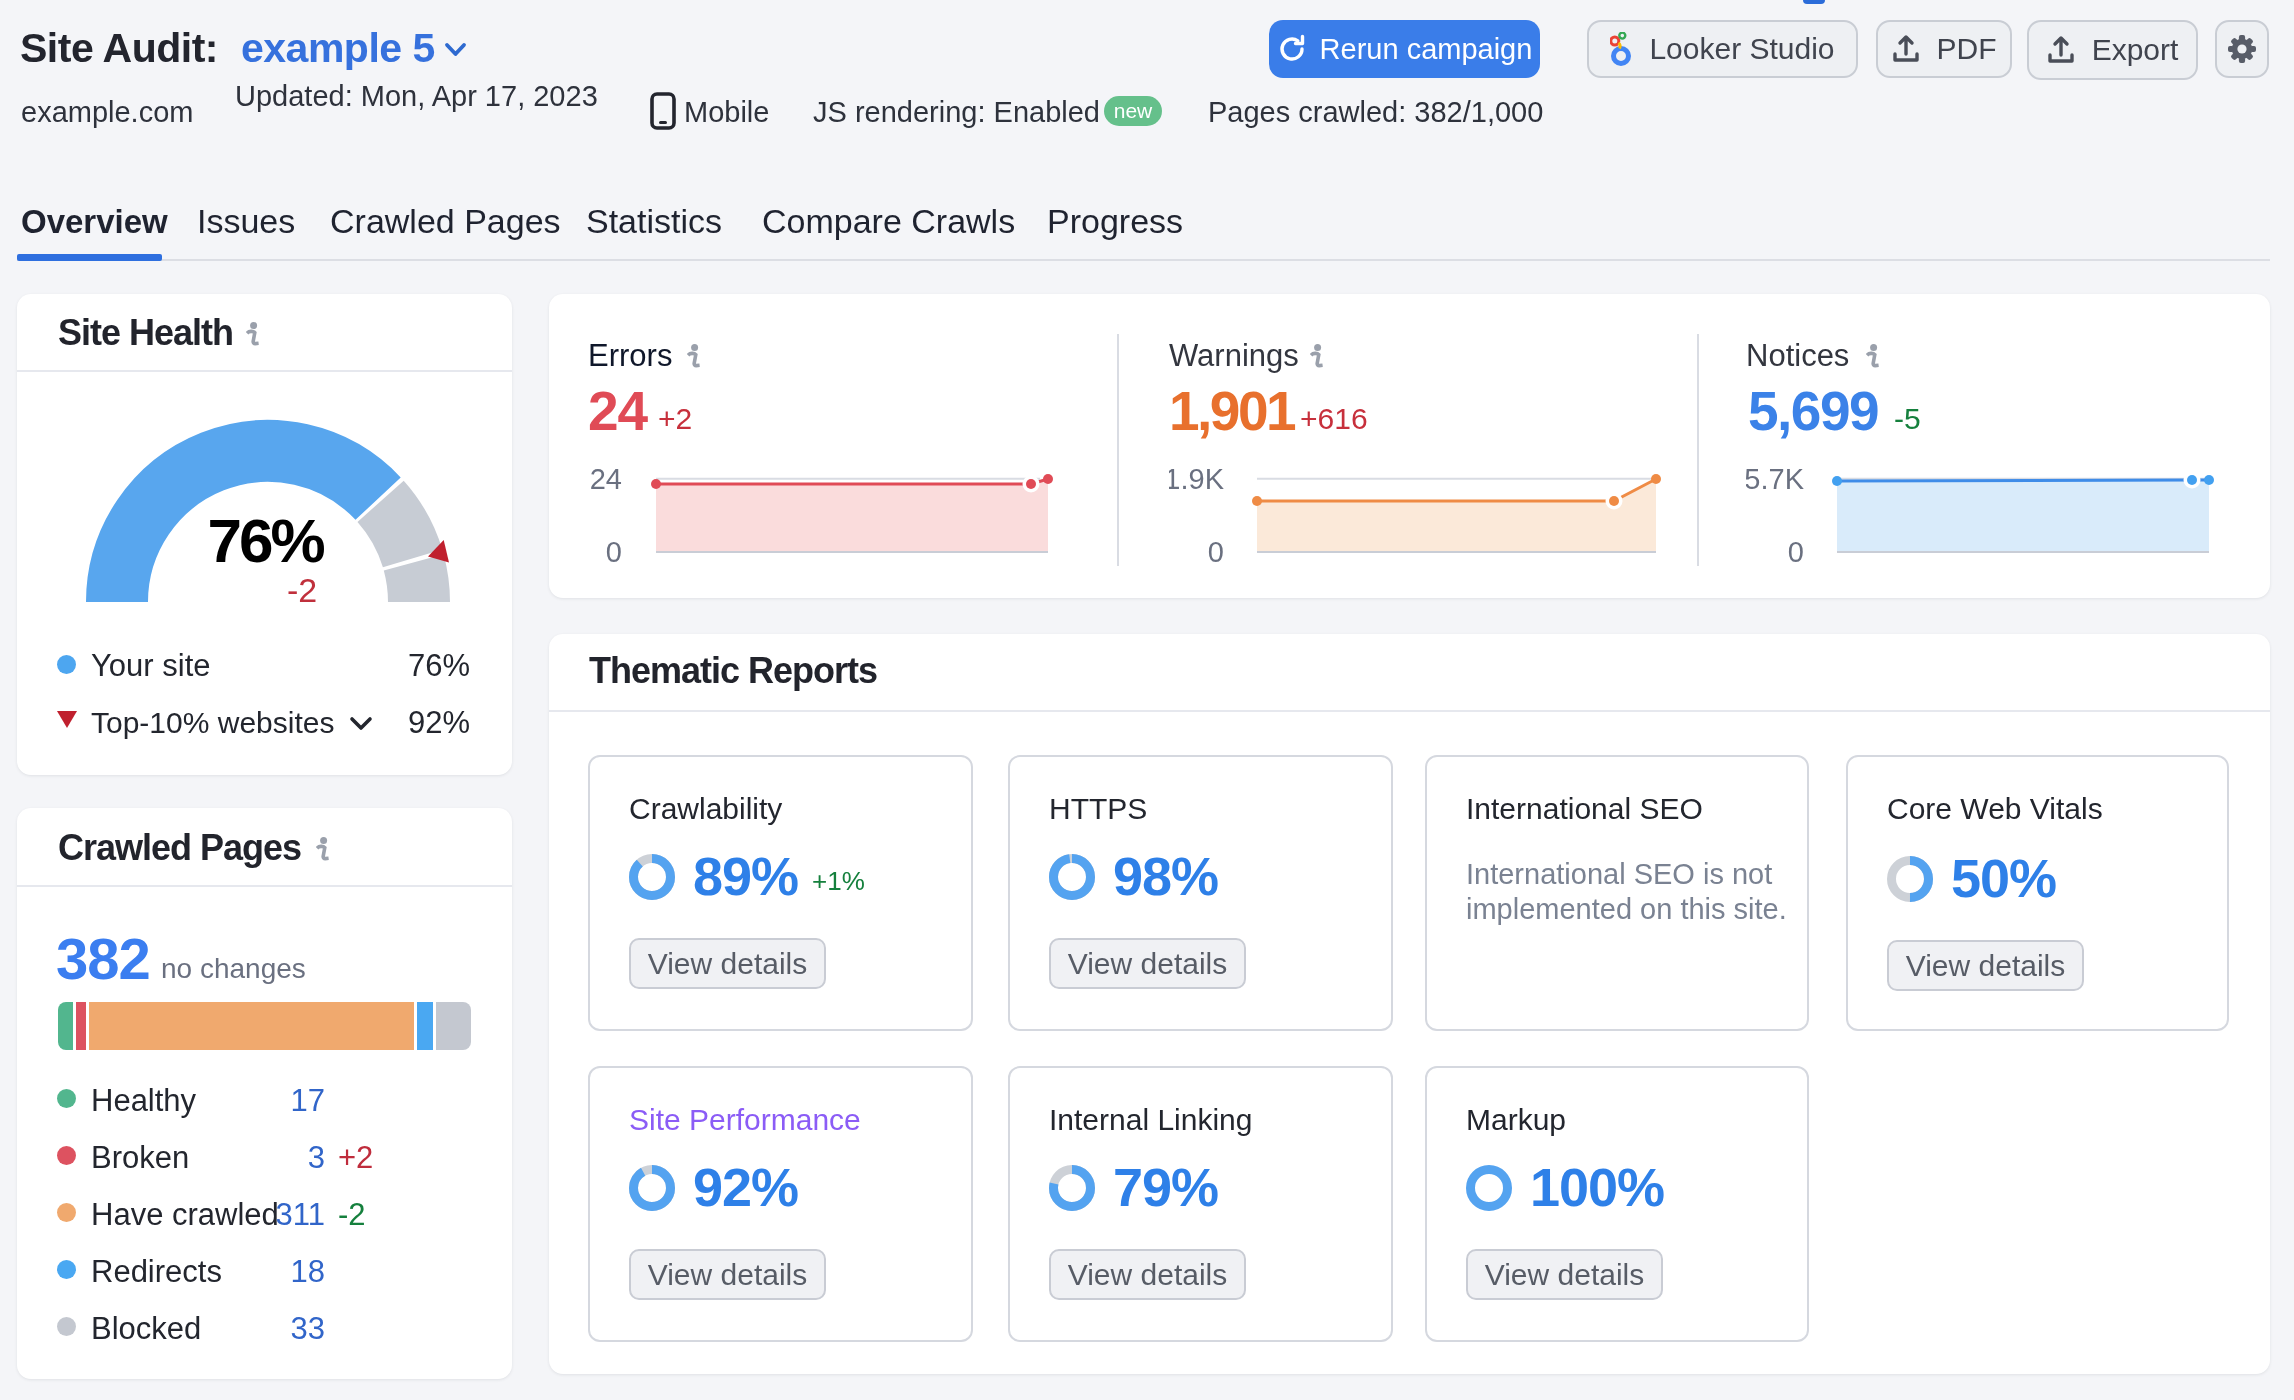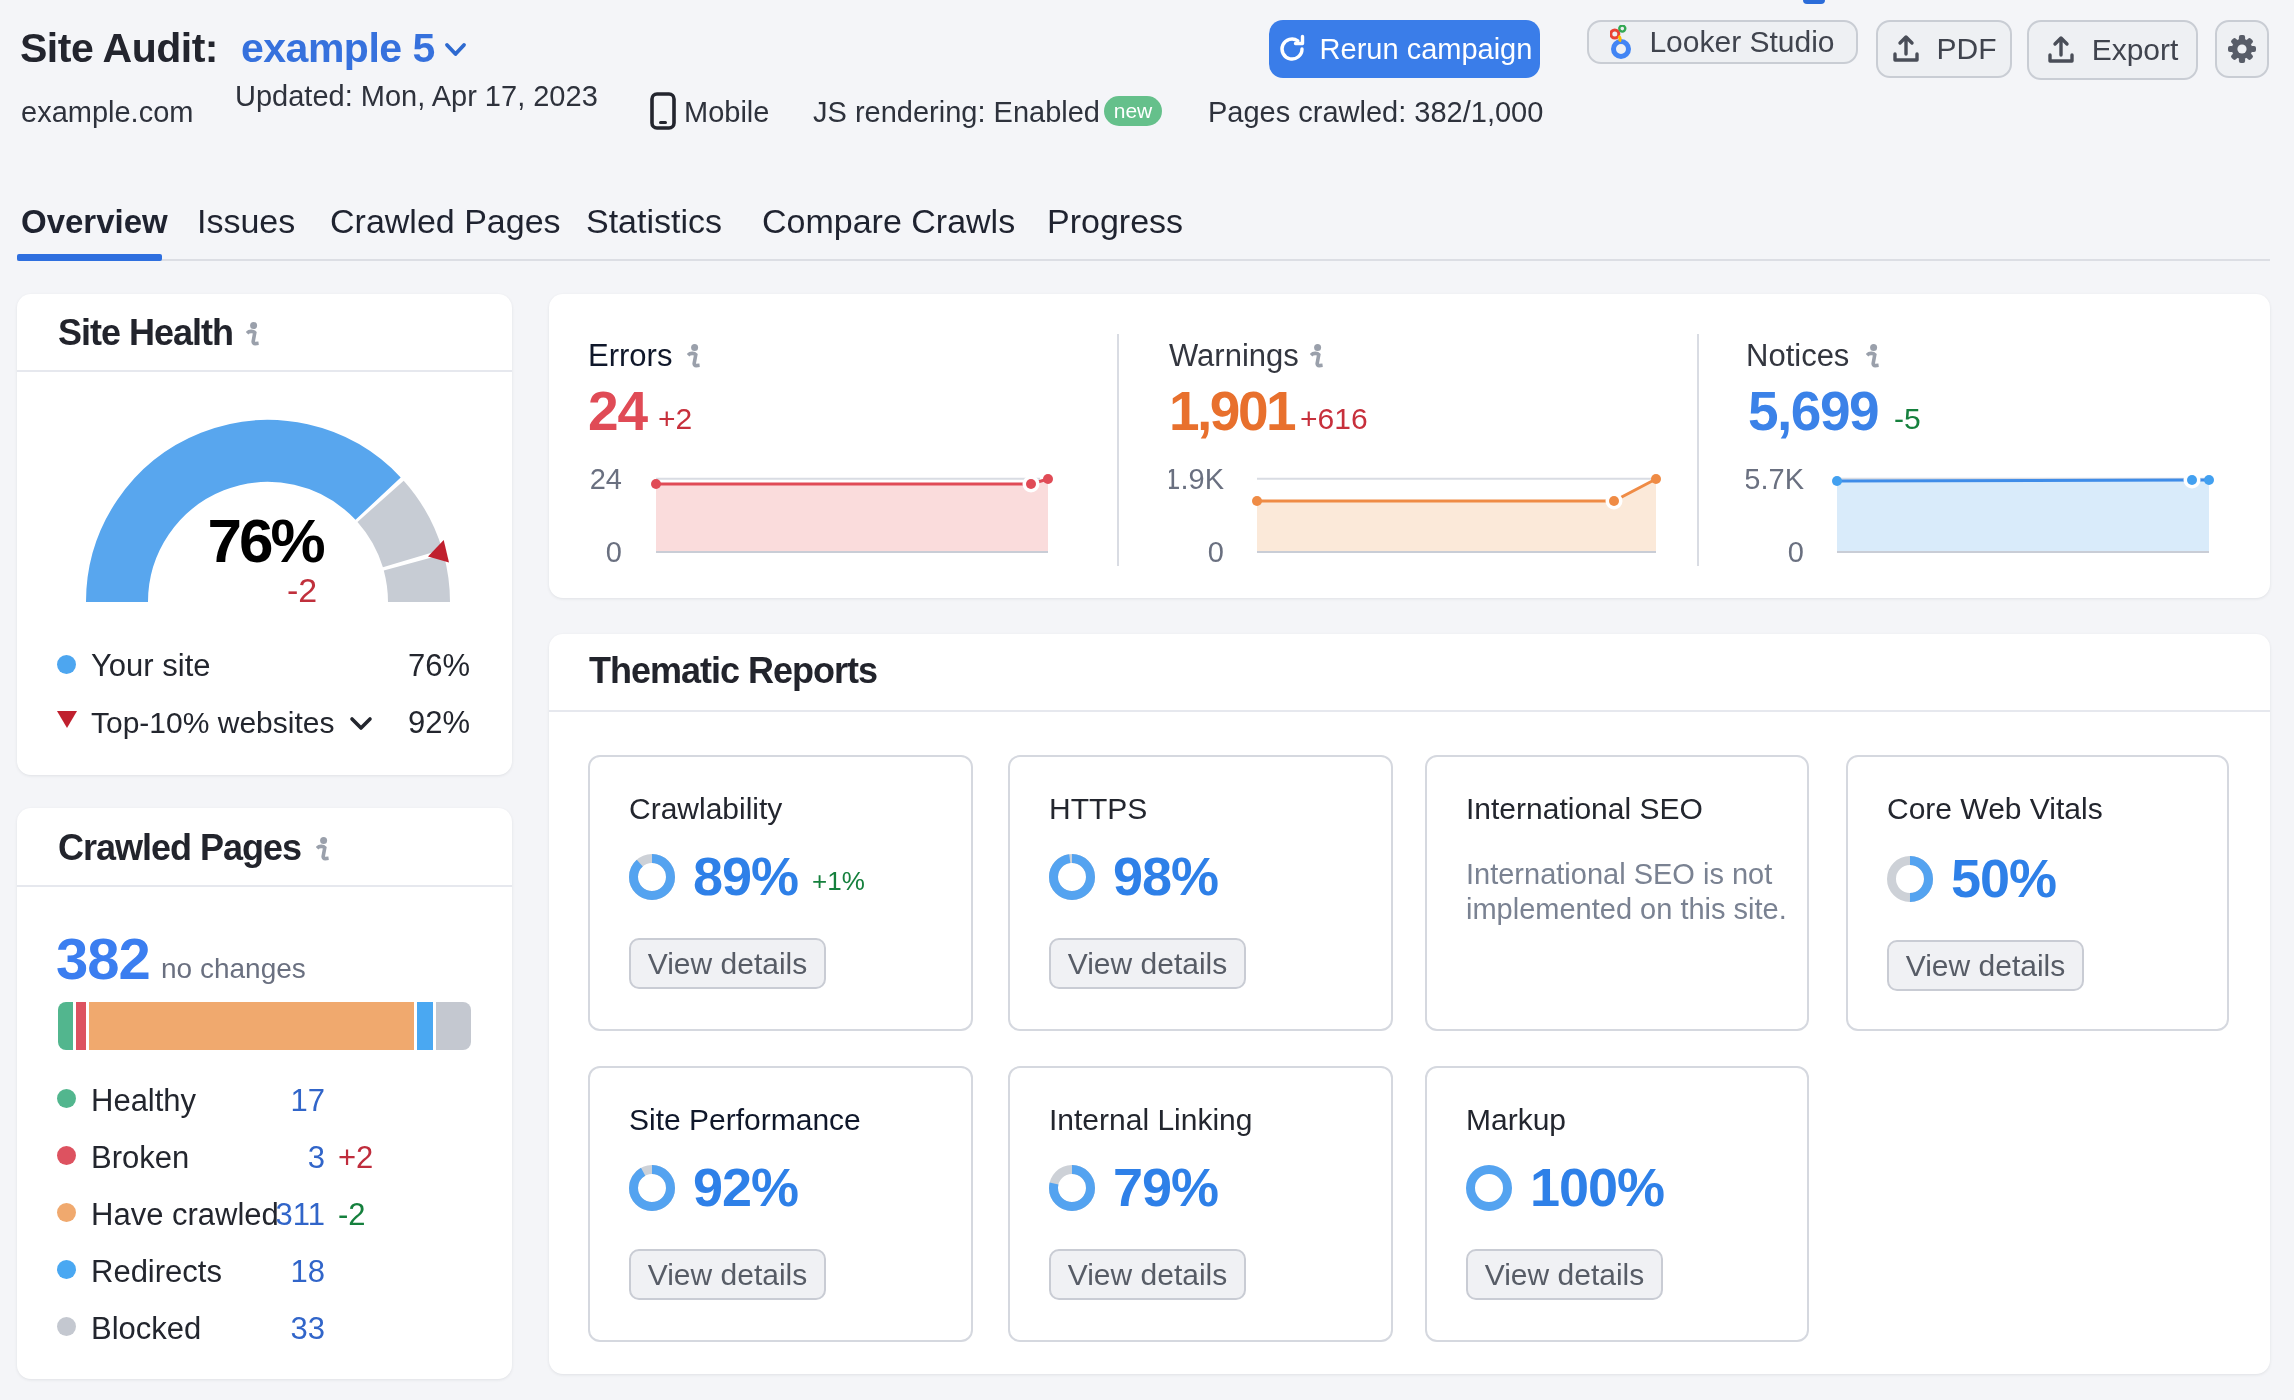--- a/index.html
+++ b/index.html
@@ -34,21 +34,21 @@
 <div class="abs" style="left:1104px;top:96px;width:58px;height:30px;background:#65c08b;border-radius:15px;color:#fff;font-size:21px;display:flex;align-items:center;justify-content:center;">new</div>
 <div class="abs" style="left:1208px;top:96px;font-size:29px;color:#2e323c;">Pages crawled: 382/1,000</div>
 
 <div class="abs" style="left:1269px;top:20px;width:271px;height:58px;background:#3a7de9;border-radius:14px;display:flex;align-items:center;justify-content:center;gap:13px;color:#fff;font-size:29px;white-space:nowrap;">
   <svg width="30" height="30" viewBox="0 0 30 30">
       <path d="M25 15 a10 10 0 1 1 -4.2 -8.1" fill="none" stroke="#fff" stroke-width="3.4" stroke-linecap="round"></path>
       <path d="M25.5 2.5 L25.5 9.5 L18.5 9.5" fill="none" stroke="#fff" stroke-width="3.4" stroke-linecap="round" stroke-linejoin="round"></path>
     </svg>
   <span>Rerun campaign</span>
 </div>
-<div class="btn" style="left:1587px;top:20px;width:271px;height:44px;">
+<div class="btn" style="left:1587px;top:20px;width:271px;height:58px;">
   <svg width="22" height="34" viewBox="0 0 22 34">
     <circle cx="11" cy="24" r="7.5" fill="none" stroke="#4285f4" stroke-width="5"></circle>
     <circle cx="4.8" cy="9" r="4" fill="none" stroke="#ea4335" stroke-width="3"></circle>
     <circle cx="12.3" cy="3.6" r="3" fill="none" stroke="#34a853" stroke-width="2.4"></circle>
     <path d="M 8.5 11 A 4 4 0 0 1 9.5 16.5" fill="none" stroke="#fbbc05" stroke-width="3"></path>
   </svg>
   <span>Looker Studio</span>
 </div>
 <div class="btn" style="left:1876px;top:20px;width:136px;height:58px;">
   <svg width="28" height="30" viewBox="0 0 28 30">
@@ -259,21 +259,21 @@
 <div class="icard" style="left:1846px;top:755px;width:383px;height:276px;"></div>
 <div class="abs" style="left:1887px;top:792px;font-size:30px;color:#23262e;">Core Web Vitals</div>
 <svg class="abs" style="left:1887px;top:856px;" width="46" height="46" viewBox="0 0 46 46">
   <circle cx="23" cy="23" r="18.5" fill="none" stroke="#cdd1d7" stroke-width="9"></circle>
   <circle cx="23" cy="23" r="18.5" fill="none" stroke="#54a3f0" stroke-width="9" stroke-dasharray="56.89 56.89" transform="rotate(-90 23 23)" pathLength="113.77"></circle>
 </svg>
 <div class="abs" style="left:1951px;top:847px;font-size:54px;font-weight:bold;color:#2e80e8;letter-spacing:-1px;">50%</div>
 <div class="vd" style="left:1887px;top:940px;width:197px;height:51px;">View details</div>
 
 <div class="icard" style="left:588px;top:1066px;width:385px;height:276px;"></div>
-<div class="abs" style="left:629px;top:1103px;font-size:30px;color:#0f172a;">Site Performance</div>
+<div class="abs" style="left:629px;top:1103px;font-size:30px;color:#8b5cf6;">Site Performance</div>
 <svg class="abs" style="left:629px;top:1165px;" width="46" height="46" viewBox="0 0 46 46">
   <circle cx="23" cy="23" r="18.5" fill="none" stroke="#cdd1d7" stroke-width="9"></circle>
   <circle cx="23" cy="23" r="18.5" fill="none" stroke="#54a3f0" stroke-width="9" stroke-dasharray="104.67 9.1" transform="rotate(-90 23 23)" pathLength="113.77"></circle>
 </svg>
 <div class="abs" style="left:693px;top:1156px;font-size:54px;font-weight:bold;color:#2e80e8;letter-spacing:-1px;">92%</div>
 <div class="vd" style="left:629px;top:1249px;width:197px;height:51px;">View details</div>
 
 <div class="icard" style="left:1008px;top:1066px;width:385px;height:276px;"></div>
 <div class="abs" style="left:1049px;top:1103px;font-size:30px;color:#23262e;">Internal Linking</div>
 <svg class="abs" style="left:1049px;top:1165px;" width="46" height="46" viewBox="0 0 46 46">

